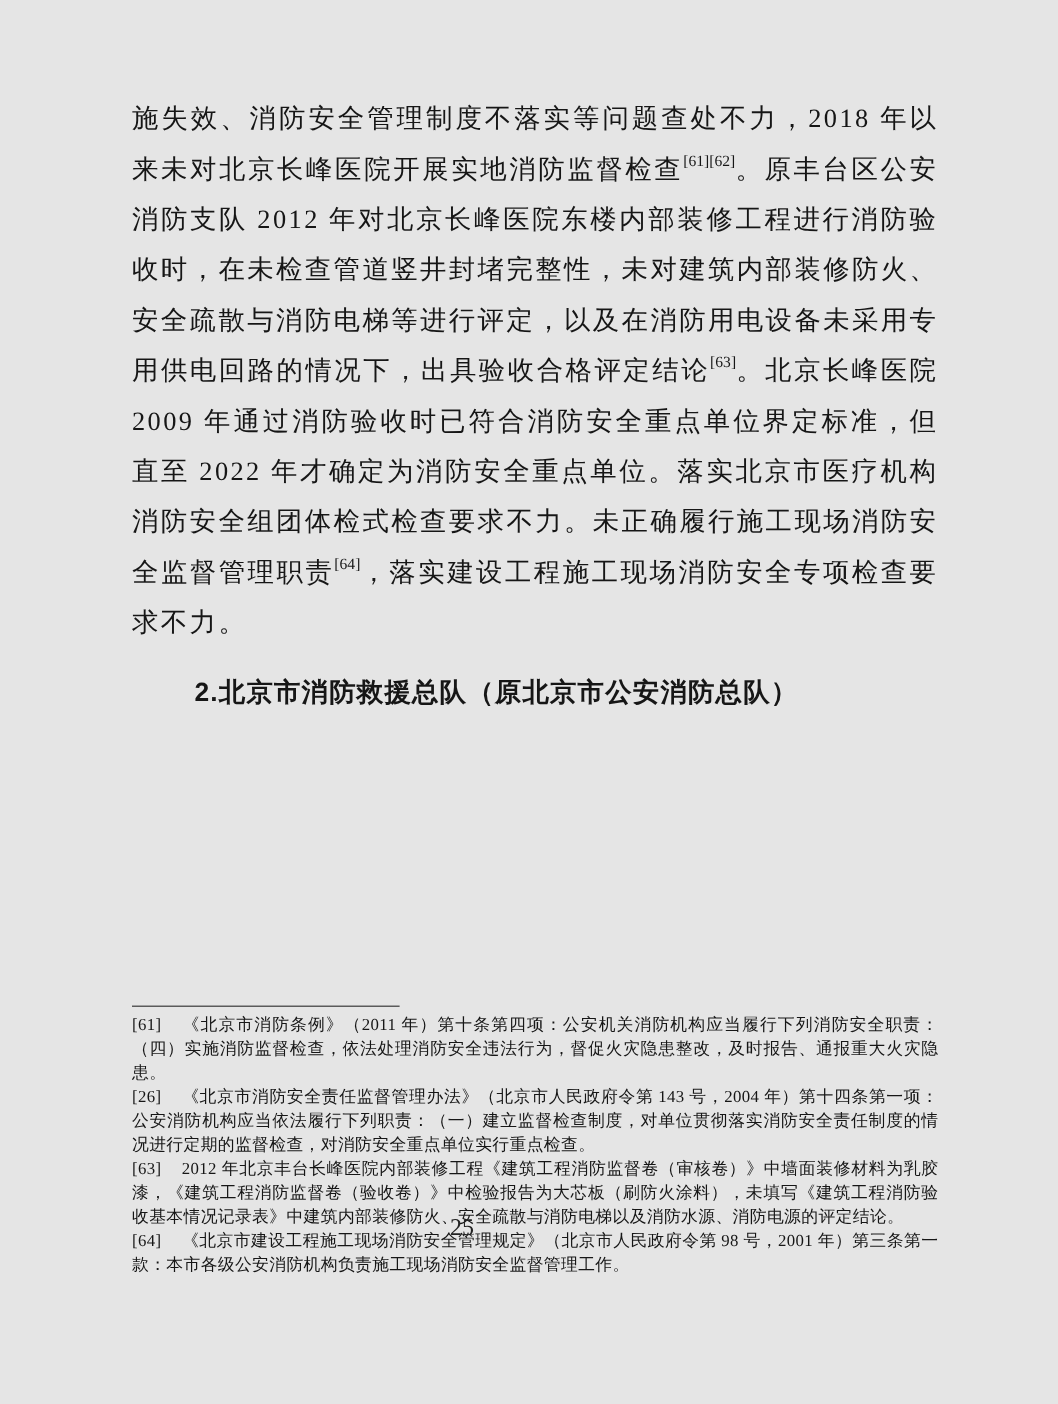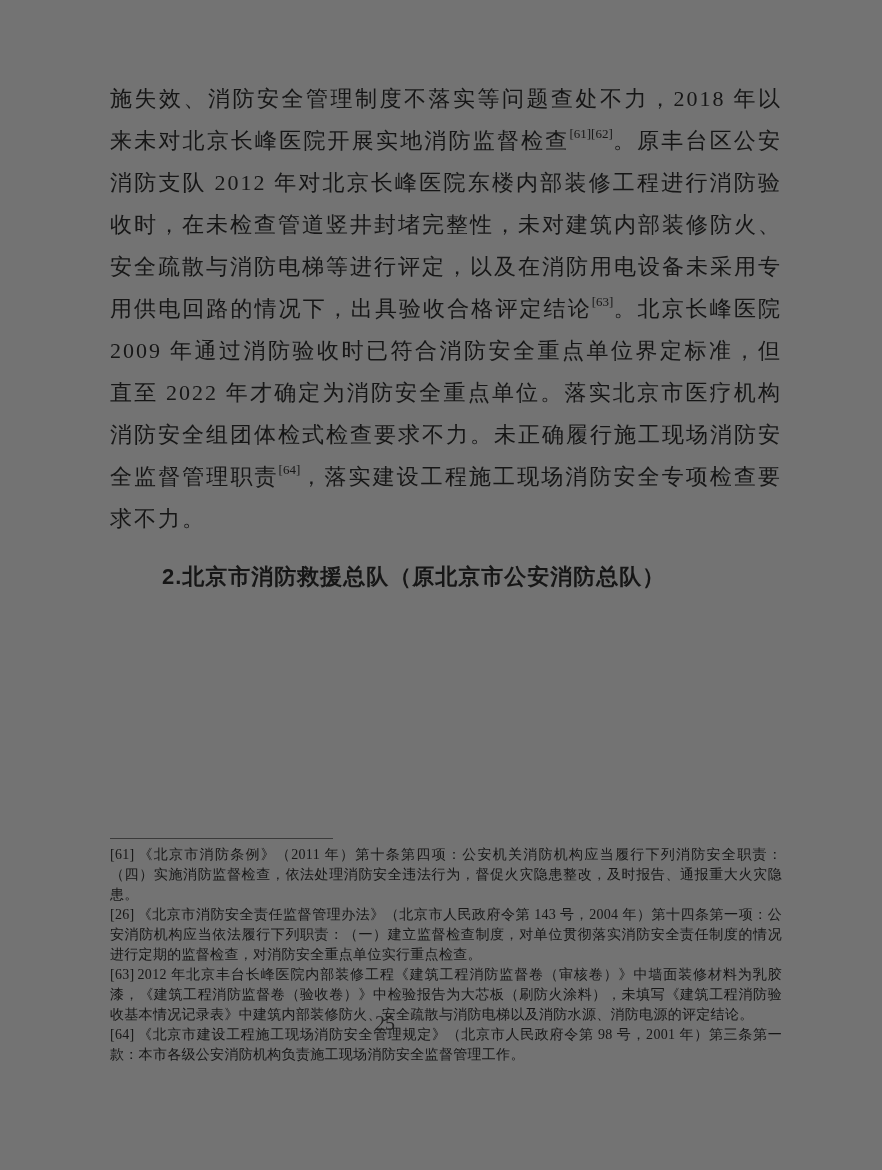--- a/index.html
+++ b/index.html
@@ -1,20 +1,20 @@
 <!DOCTYPE html>
 <html><head>
 <meta charset="utf-8">
 <style>
   html, body { margin: 0; padding: 0; background: #ffffff; }
   .page {
     position: relative;
     width: 882px;
     height: 1170px;
-    background: #737373;
+    background: #e5e5e5;
     font-family: "Liberation Serif", "DejaVu Serif", serif;
     color: #161616;
     overflow: hidden;
   }
   .content {
     position: absolute;
     left: 110px;
     top: 78px;
     width: 672px;
   }
@@ -55,21 +55,21 @@
     border-top: 1.5px solid #3a3a3a;
     margin: 0 0 6px 0;
   }
   .fn {
     margin: 0;
     font-size: 14px;
     line-height: 20px;
     letter-spacing: 0.3px;
     text-align: justify;
   }
-  .fn-marker { margin-right: 3px; }
+  .fn-marker { margin-right: 17px; }
   .pagenum {
     position: absolute;
     left: 0;
     top: 1010px;
     width: 770px;
     text-align: center;
     font-size: 20px;
     line-height: 26px;
     color: #222;
   }

